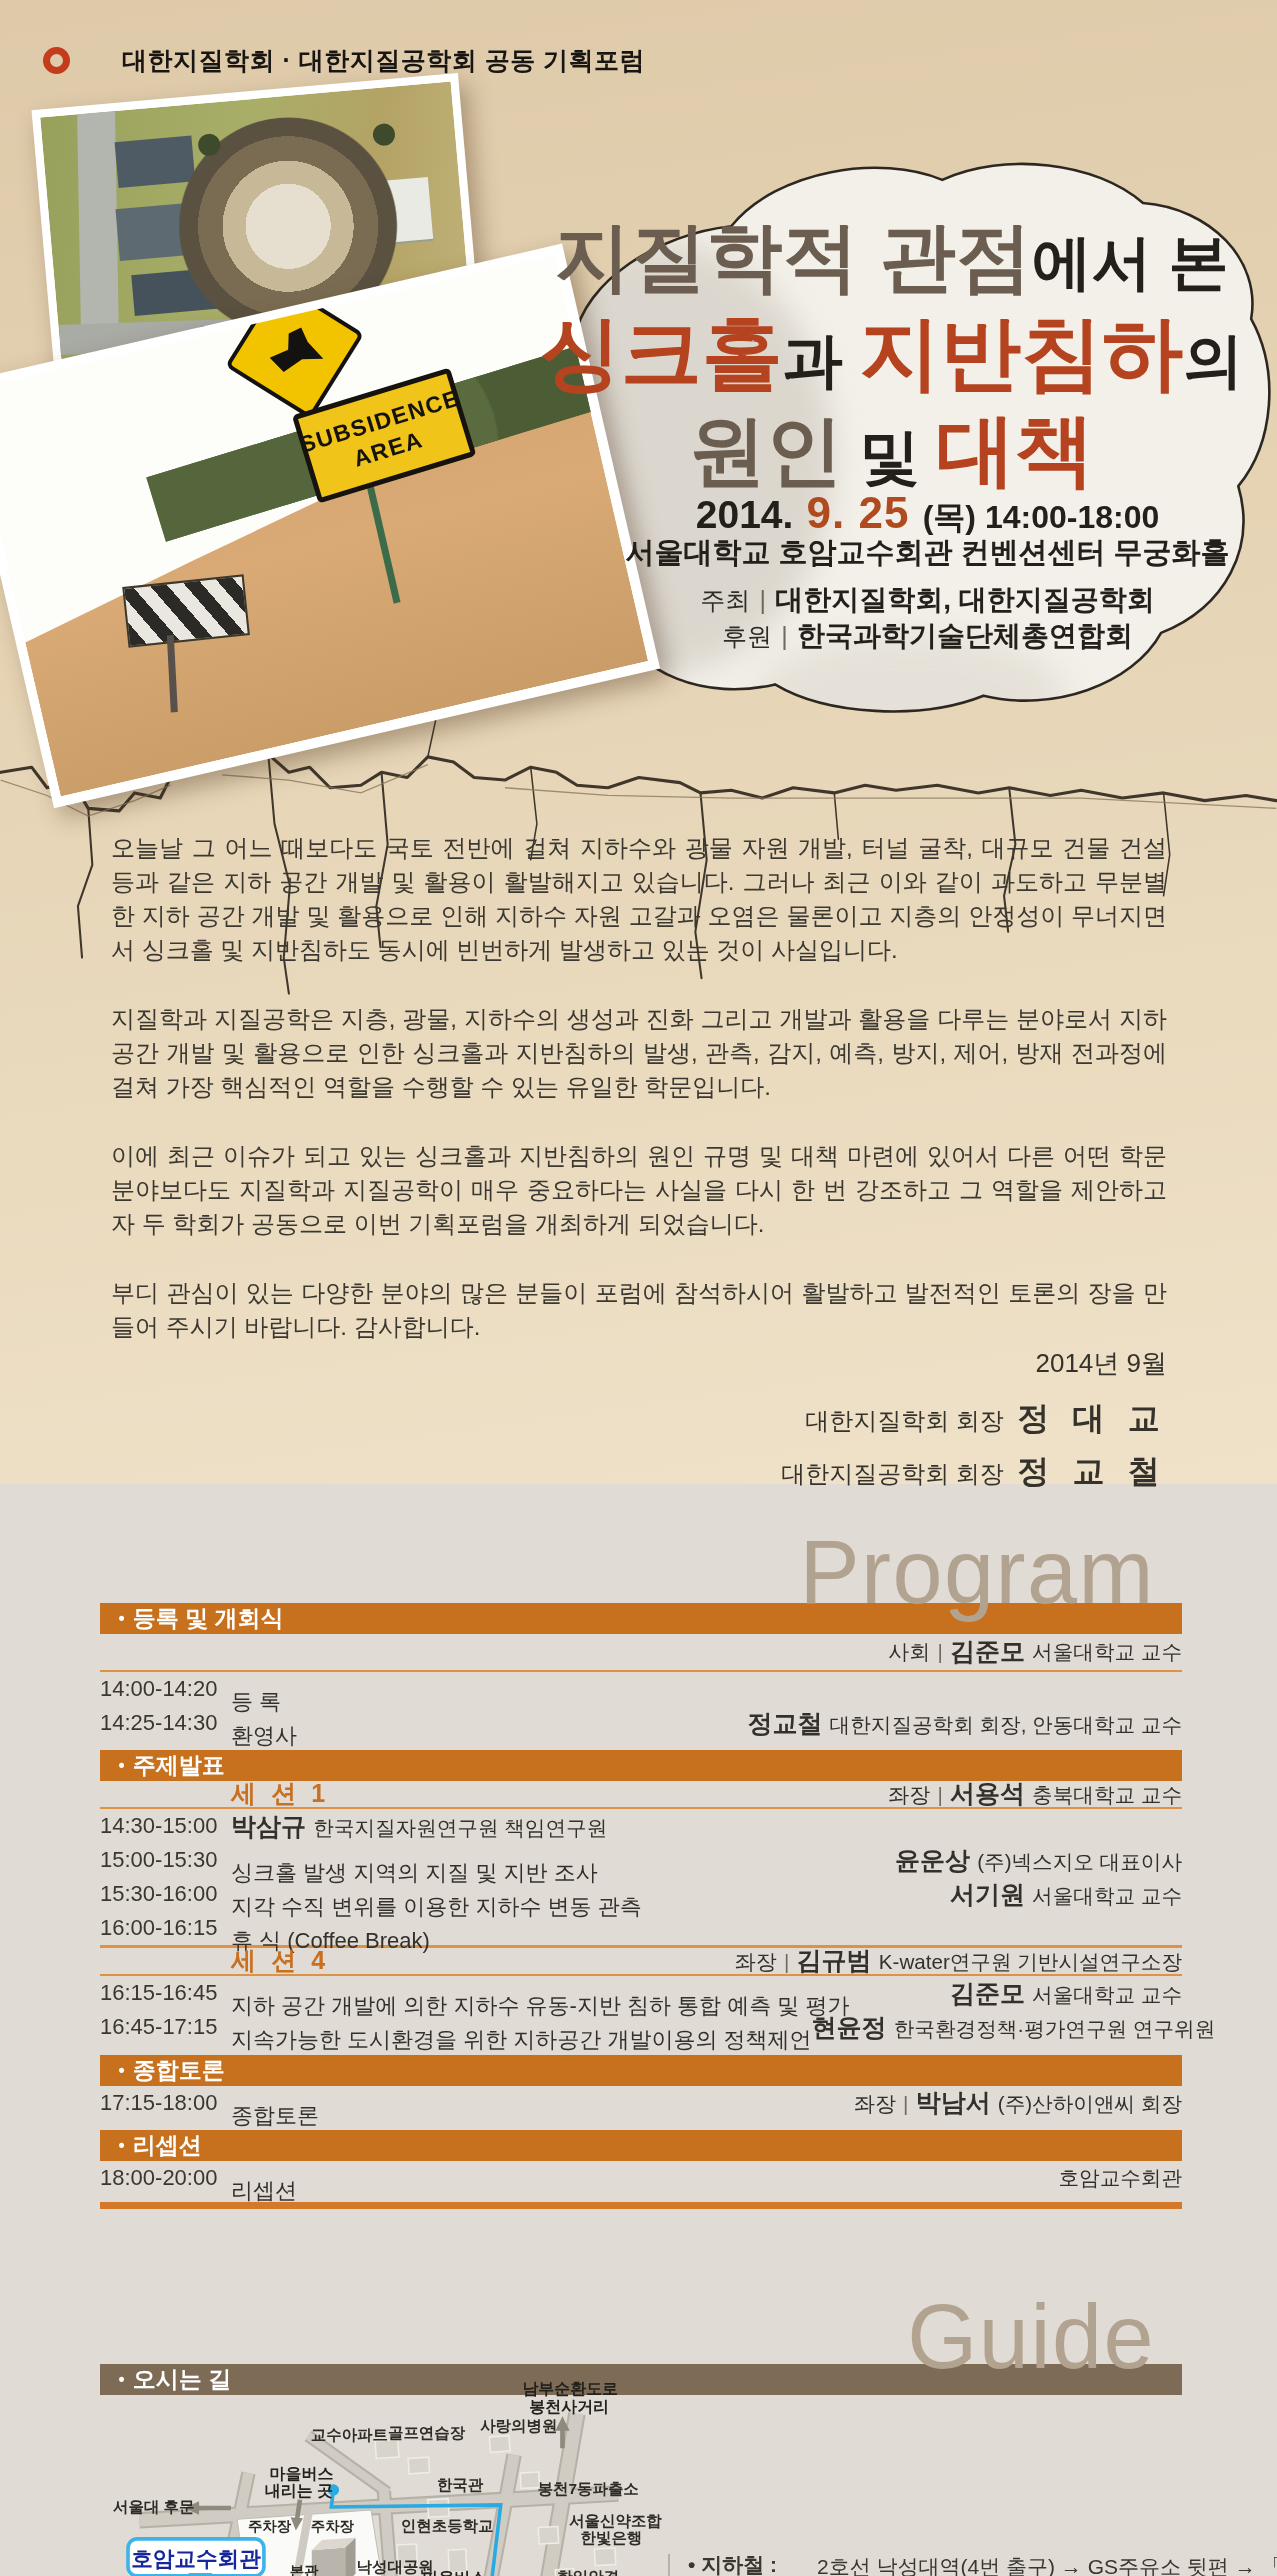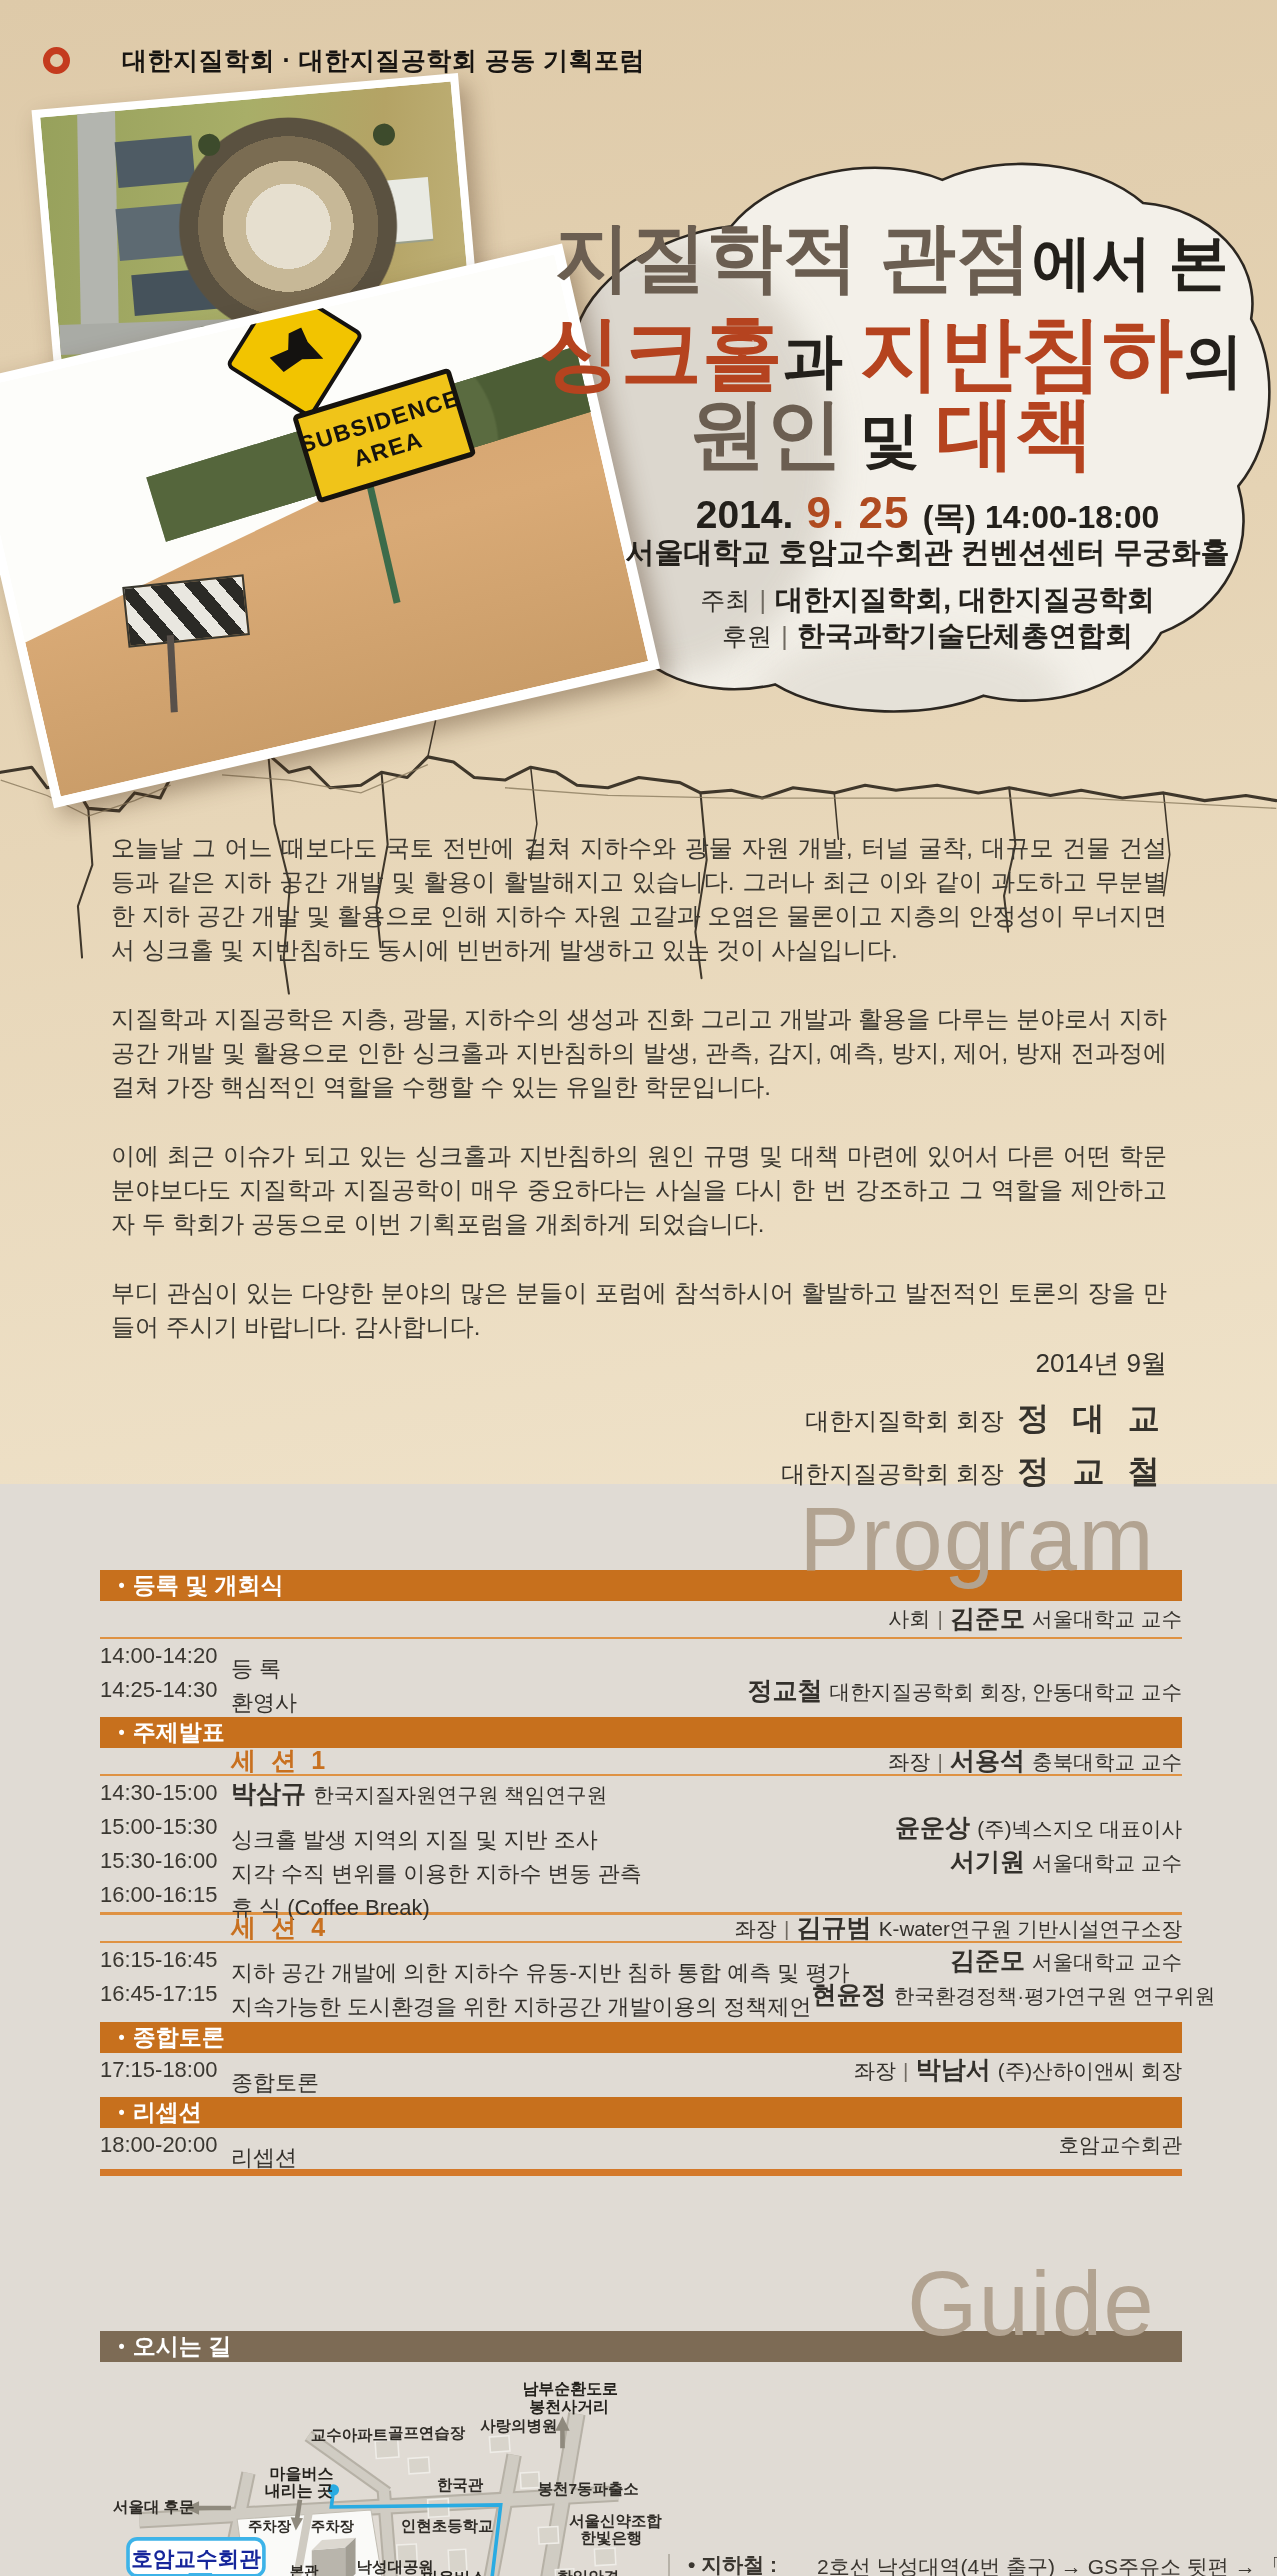--- a/index.html
+++ b/index.html
@@ -46,21 +46,21 @@
      border-radius:5.2px;transform:rotate(-4deg);display:flex;flex-direction:column;align-items:center;justify-content:center;
      font-weight:bold;color:#16130e;font-size:23px;letter-spacing:1.5px;line-height:1.25;}
   .p2-diamond{position:absolute;left:46%;top:-4%;width:93px;height:93px;background:#f2c400;border:4.6px solid #141210;
      transform:rotate(45deg);border-radius:7.2px;}
   .p2-glyph{position:absolute;left:22%;top:22%;width:56%;height:56%;background:#141210;transform:rotate(-45deg);
      clip-path:polygon(0 55%,38% 48%,46% 18%,72% 12%,78% 42%,100% 80%,60% 72%,20% 88%);}
   
   .title-wrap{position:absolute;left:531px;width:721px;text-align:center;white-space:nowrap;z-index:5;}
   .t-line1{top:207px;}
   .t-line2{top:300px;}
-  .t-line3{top:381px;}
+  .t-line3{top:398px;}
   .tt-em-brown{font-size:76px;font-weight:bold;color:#6b5e51;}
   .tt-plain{font-size:60px;font-weight:bold;color:#23201b;}
   .tt-em-red{font-size:81px;font-weight:bold;color:#b5431f;}
   .tt-em-brown2{font-size:77px;font-weight:bold;color:#6b5e51;}
   .tt-em-red2{font-size:79px;font-weight:bold;color:#b5431f;}
   
   .info{position:absolute;left:608px;width:639px;text-align:center;white-space:nowrap;z-index:5;color:#23201b;}
   .i-date{top:488px;}
   .d-year{font-size:39px;font-weight:bold;}
   .d-day{font-size:44px;font-weight:bold;color:#b04b20;letter-spacing:1px;}
@@ -77,21 +77,21 @@
   .greeting{position:absolute;left:111px;top:831px;width:1056px;font-size:24px;line-height:34px;
      color:#3b3831;text-align:justify;z-index:5;}
   .greeting p{margin:0 0 35px 0;}
   .sig-block{position:absolute;right:110px;top:1346px;text-align:right;color:#35322c;z-index:5;white-space:nowrap;}
   .sig-date{font-size:26px;margin-bottom:15.5px;}
   .sig-line{font-size:24px;margin-bottom:9.3px;}
   .sig-name{font-size:32px;font-weight:bold;letter-spacing:7.2px;margin-left:13.4px;}
   
   .program{position:absolute;left:100px;top:1494px;width:1082px;z-index:5;}
   .watermark{text-align:right;font-size:90px;line-height:1;color:#b2a391;letter-spacing:1.5px;
-     margin-right:27px;margin-bottom:-14.4px;}
+     margin-right:27px;margin-bottom:-14.4px;margin-top:33px;}
   .pbar{height:31px;background:#c7701d;color:#fff;display:flex;align-items:center;
      font-size:23px;font-weight:bold;padding:0 18.5px;box-sizing:border-box;}
   .pbar .bullet{font-size:17.5px;margin-right:8.2px;}
   .mcline{height:36px;display:flex;justify-content:flex-end;align-items:center;font-size:22px;color:#33302b;white-space:nowrap;}
   .phr{height:2.6px;background:#df9243;}
   .prow{height:34px;display:flex;align-items:center;font-size:22px;color:#33302b;}
   .ptime{width:131px;flex:none;color:#3a3731;}
   .ptitle{flex:1;white-space:nowrap;margin-top:26px;}
   .pwho{text-align:right;white-space:nowrap;}
   .wname{font-size:25px;font-weight:bold;margin-right:7.2px;}

